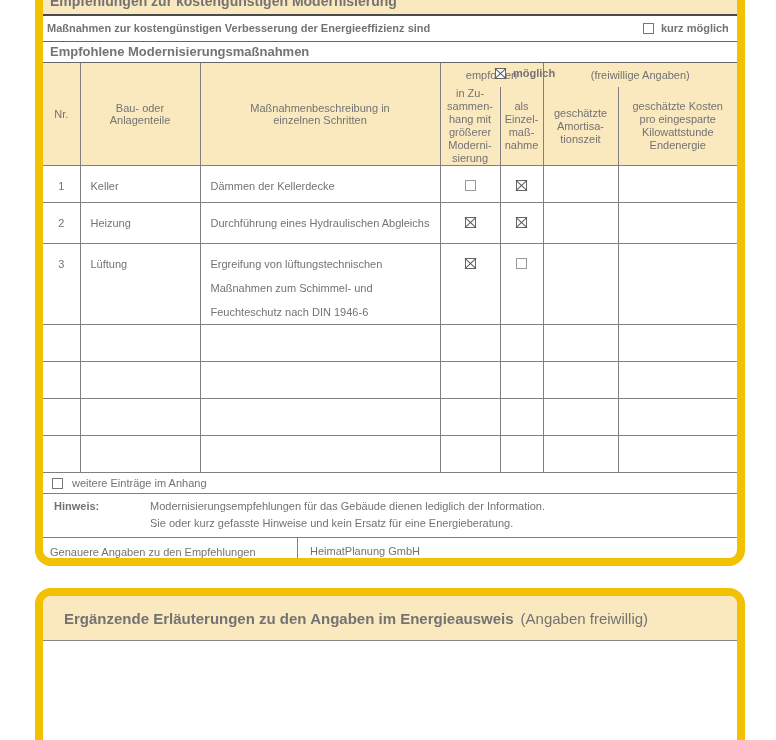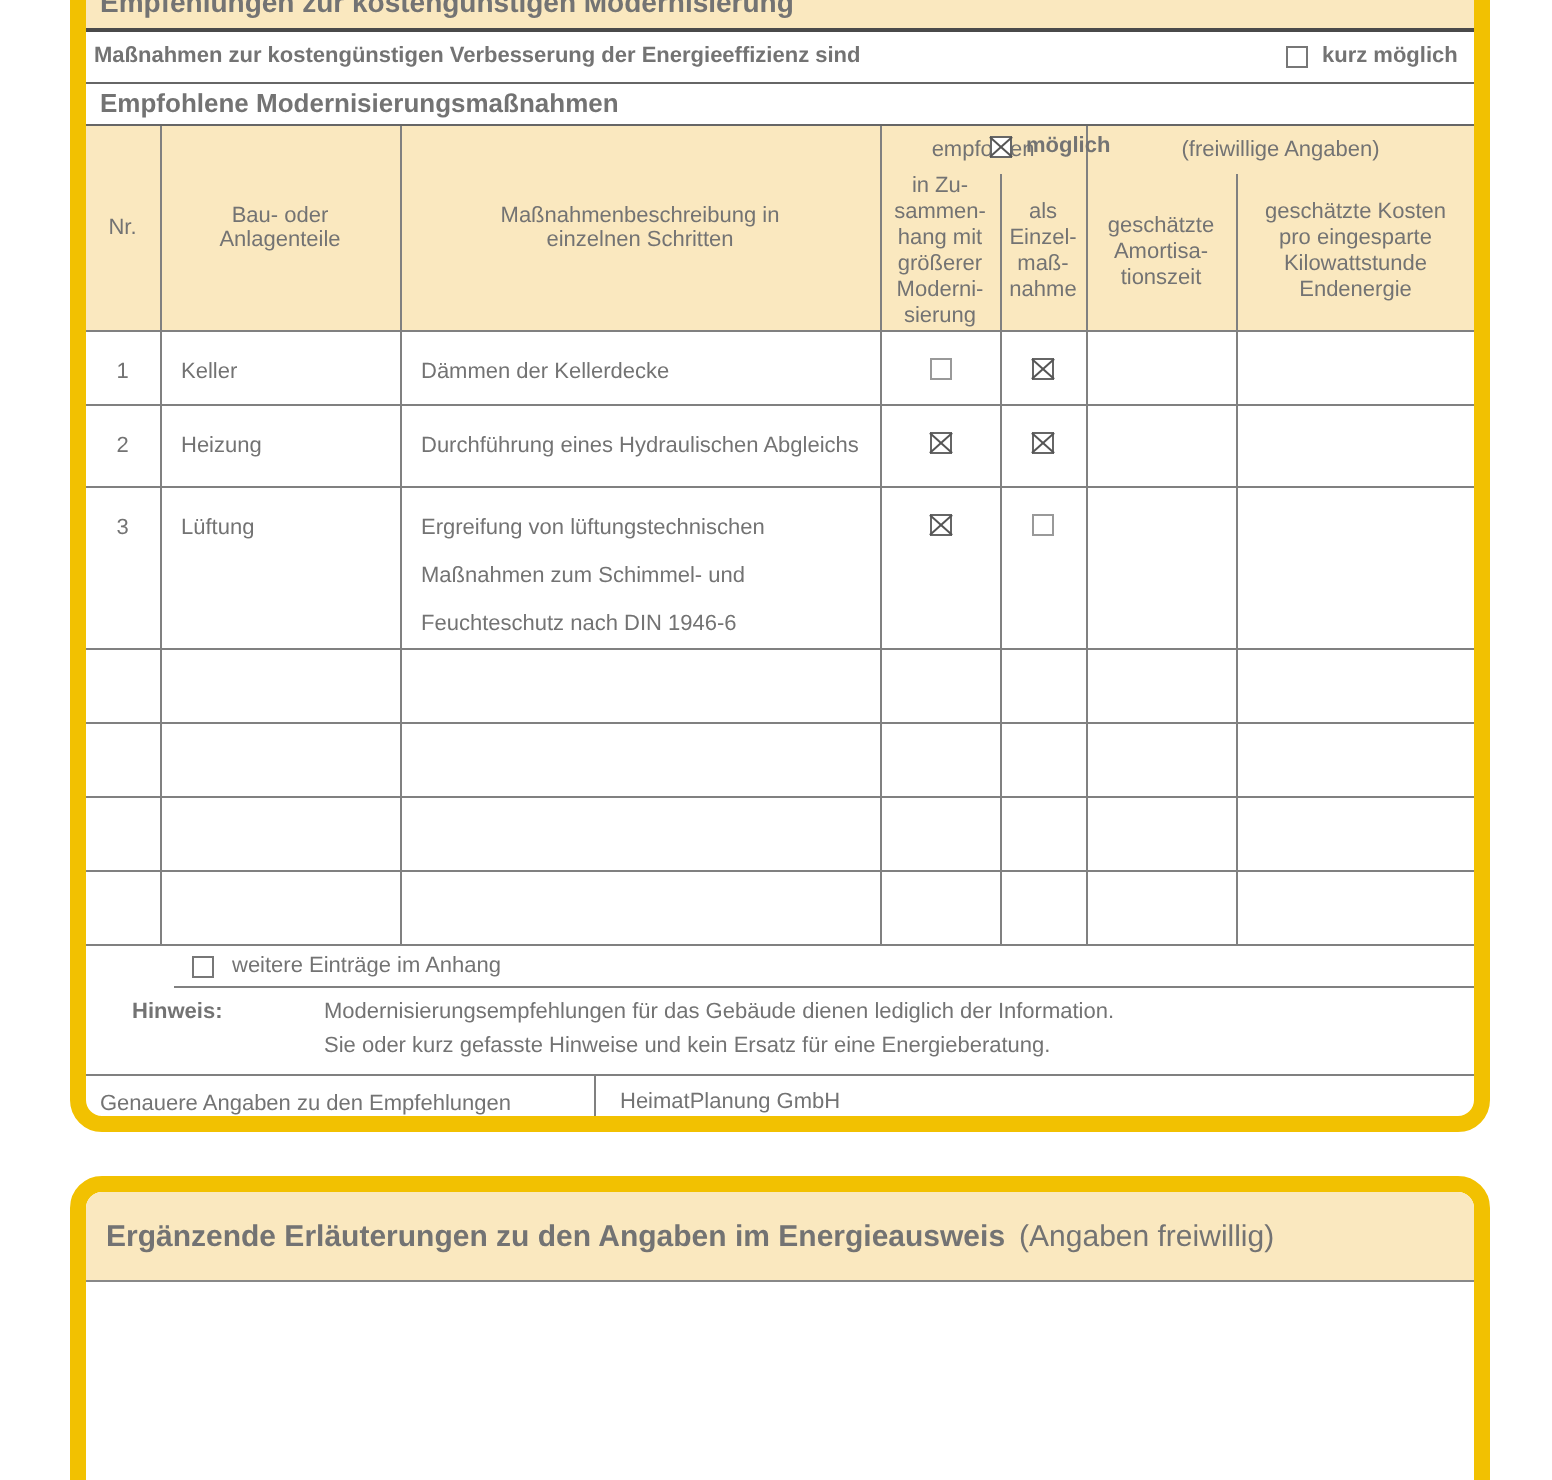--- a/index.html
+++ b/index.html
@@ -6,21 +6,21 @@
   .page{position:relative;width:776px;height:740px;overflow:hidden;background:#fff;
         font-family:"Liberation Sans",sans-serif;color:#737373;}
   .panel{position:absolute;left:35px;width:710px;box-sizing:border-box;
          border:8px solid #F2C101;border-radius:16px;background:#fff;overflow:hidden;}
   .panel1{top:-20px;height:586px;}
   .panel2{top:588px;height:200px;}
   
   .titlebar{background:#FAE8BF;border-bottom:2px solid #4a4a4a;height:26px;
             line-height:26px;padding-left:7px;font-size:14px;font-weight:bold;}
   .titlebar2{background:#FAE8BF;border-bottom:1px solid #888;height:44px;
-             display:flex;align-items:center;padding-left:10px;font-size:15px;}
+             display:flex;align-items:center;padding-left:21px;font-size:15px;}
   .titlebar2 .t-bold{font-weight:bold;}
   .titlebar2 .t-norm{font-weight:normal;margin-left:7px;}
   
   .measures-row{position:relative;height:25px;border-bottom:1px solid #666;
                 font-size:11px;line-height:25px;padding-left:4px;font-weight:bold;}
   .opt{position:absolute;top:0;display:flex;align-items:center;gap:7px;height:25px;}
   .opt-possible{left:452px;margin-top:45px;}
   .opt-notpossible{left:600px;}
   .subheader{height:20px;line-height:20px;border-bottom:1px solid #666;
              font-size:13px;font-weight:bold;padding-left:7px;}
@@ -41,22 +41,22 @@
   table.meas .sub-row th{height:76px;line-height:13px;}
   table.meas th.bl,table.meas td.bl{border-left:1px solid #808080;}
   table.meas tbody td{border-top:1px solid #808080;vertical-align:top;
                       padding:8px 6px 0 10px;line-height:24px;background:#fff;}
   table.meas tbody td.cbcell{text-align:center;padding:9px 0 0 0;}
   table.meas tbody td.nr{text-align:center;padding-left:0;padding-right:0;}
   table.meas tbody tr.last td{border-bottom:1px solid #808080;}
   .preline{white-space:pre-line;}
   
   .anhang-row{height:20px;display:flex;align-items:center;gap:9px;
-              padding-left:9px;font-size:11px;border-bottom:1px solid #808080;margin-left:44px;}
-  .hinweis-row{display:flex;border-bottom:1px solid #808080;padding:4px 0 5px 16px;font-size:11px;}
+              padding-left:9px;font-size:11px;border-bottom:1px solid #808080;}
+  .hinweis-row{display:flex;border-bottom:1px solid #808080;padding:4px 0 5px 4px;font-size:11px;}
   .hinweis-label{width:96px;padding-left:7px;font-weight:bold;line-height:17px;}
   .hinweis-text{line-height:17px;}
   .contact-row{display:flex;font-size:11px;height:46px;}
   .contact-label{width:247px;border-right:1px solid #808080;padding:6px 0 0 7px;line-height:16px;}
   .contact-value{padding:5px 0 0 12px;line-height:16px;}
   .panel2-body{height:150px;background:#fff;}
 </style>
 </head>
 <body>
 

